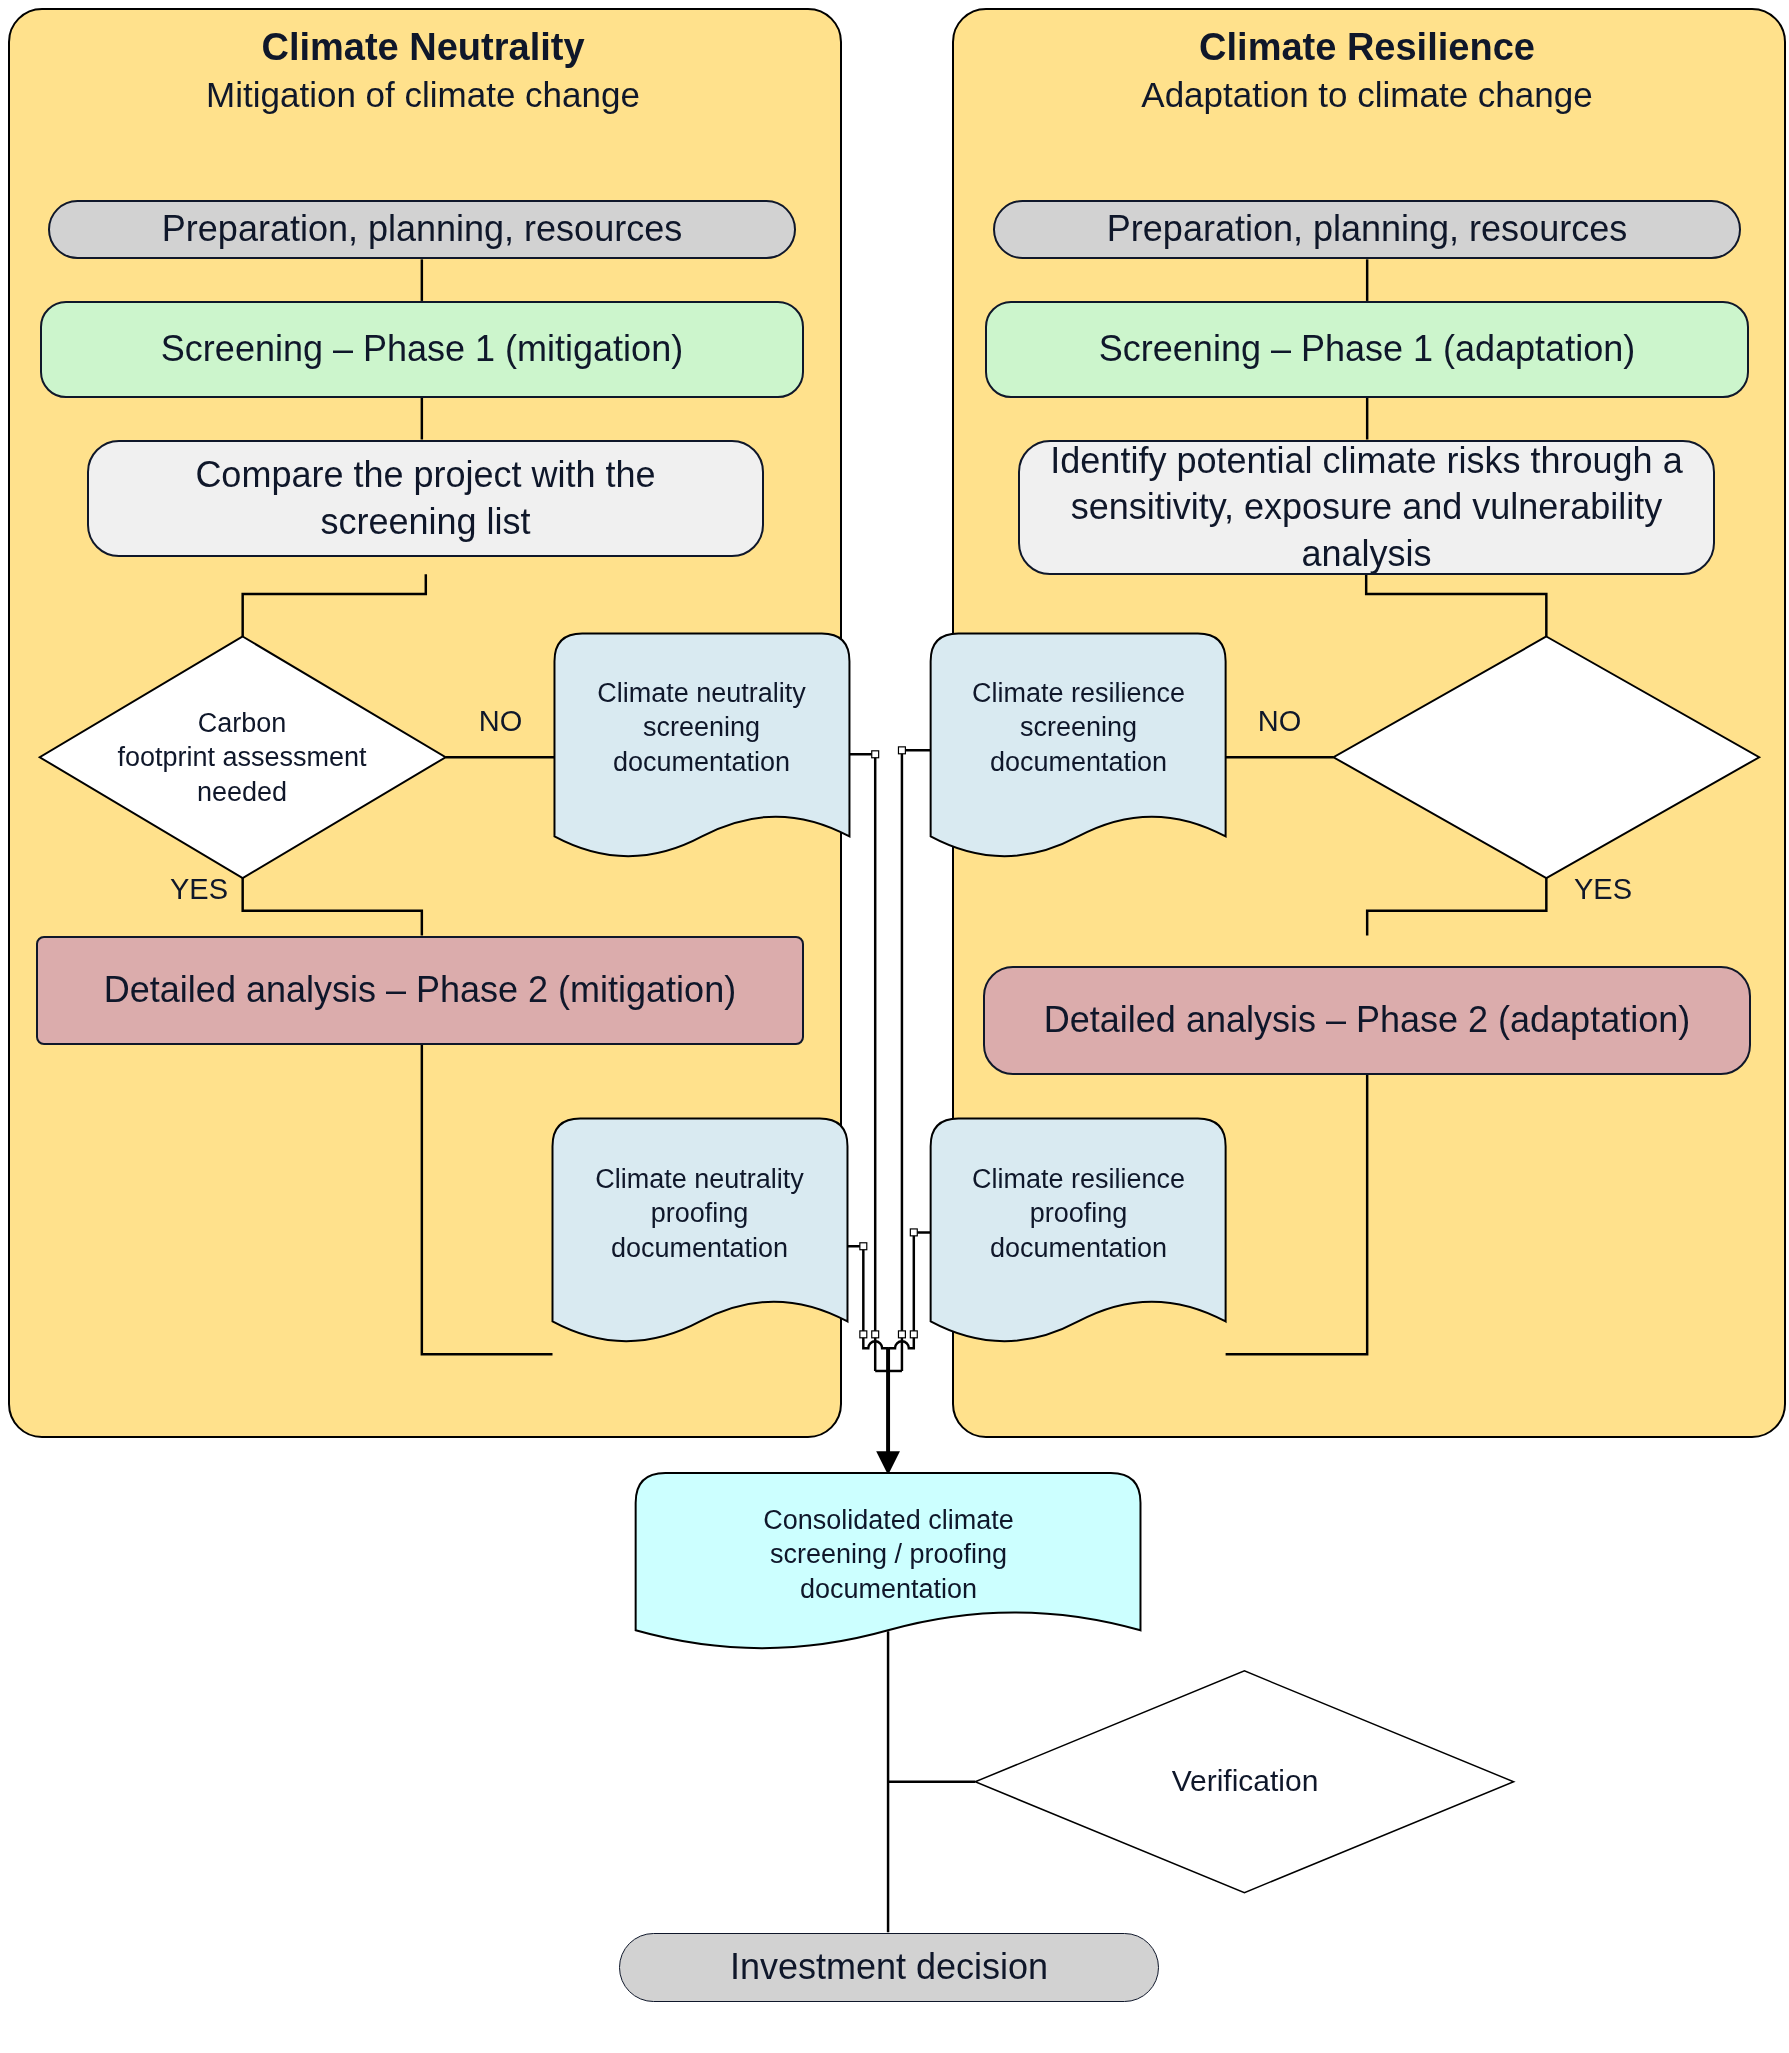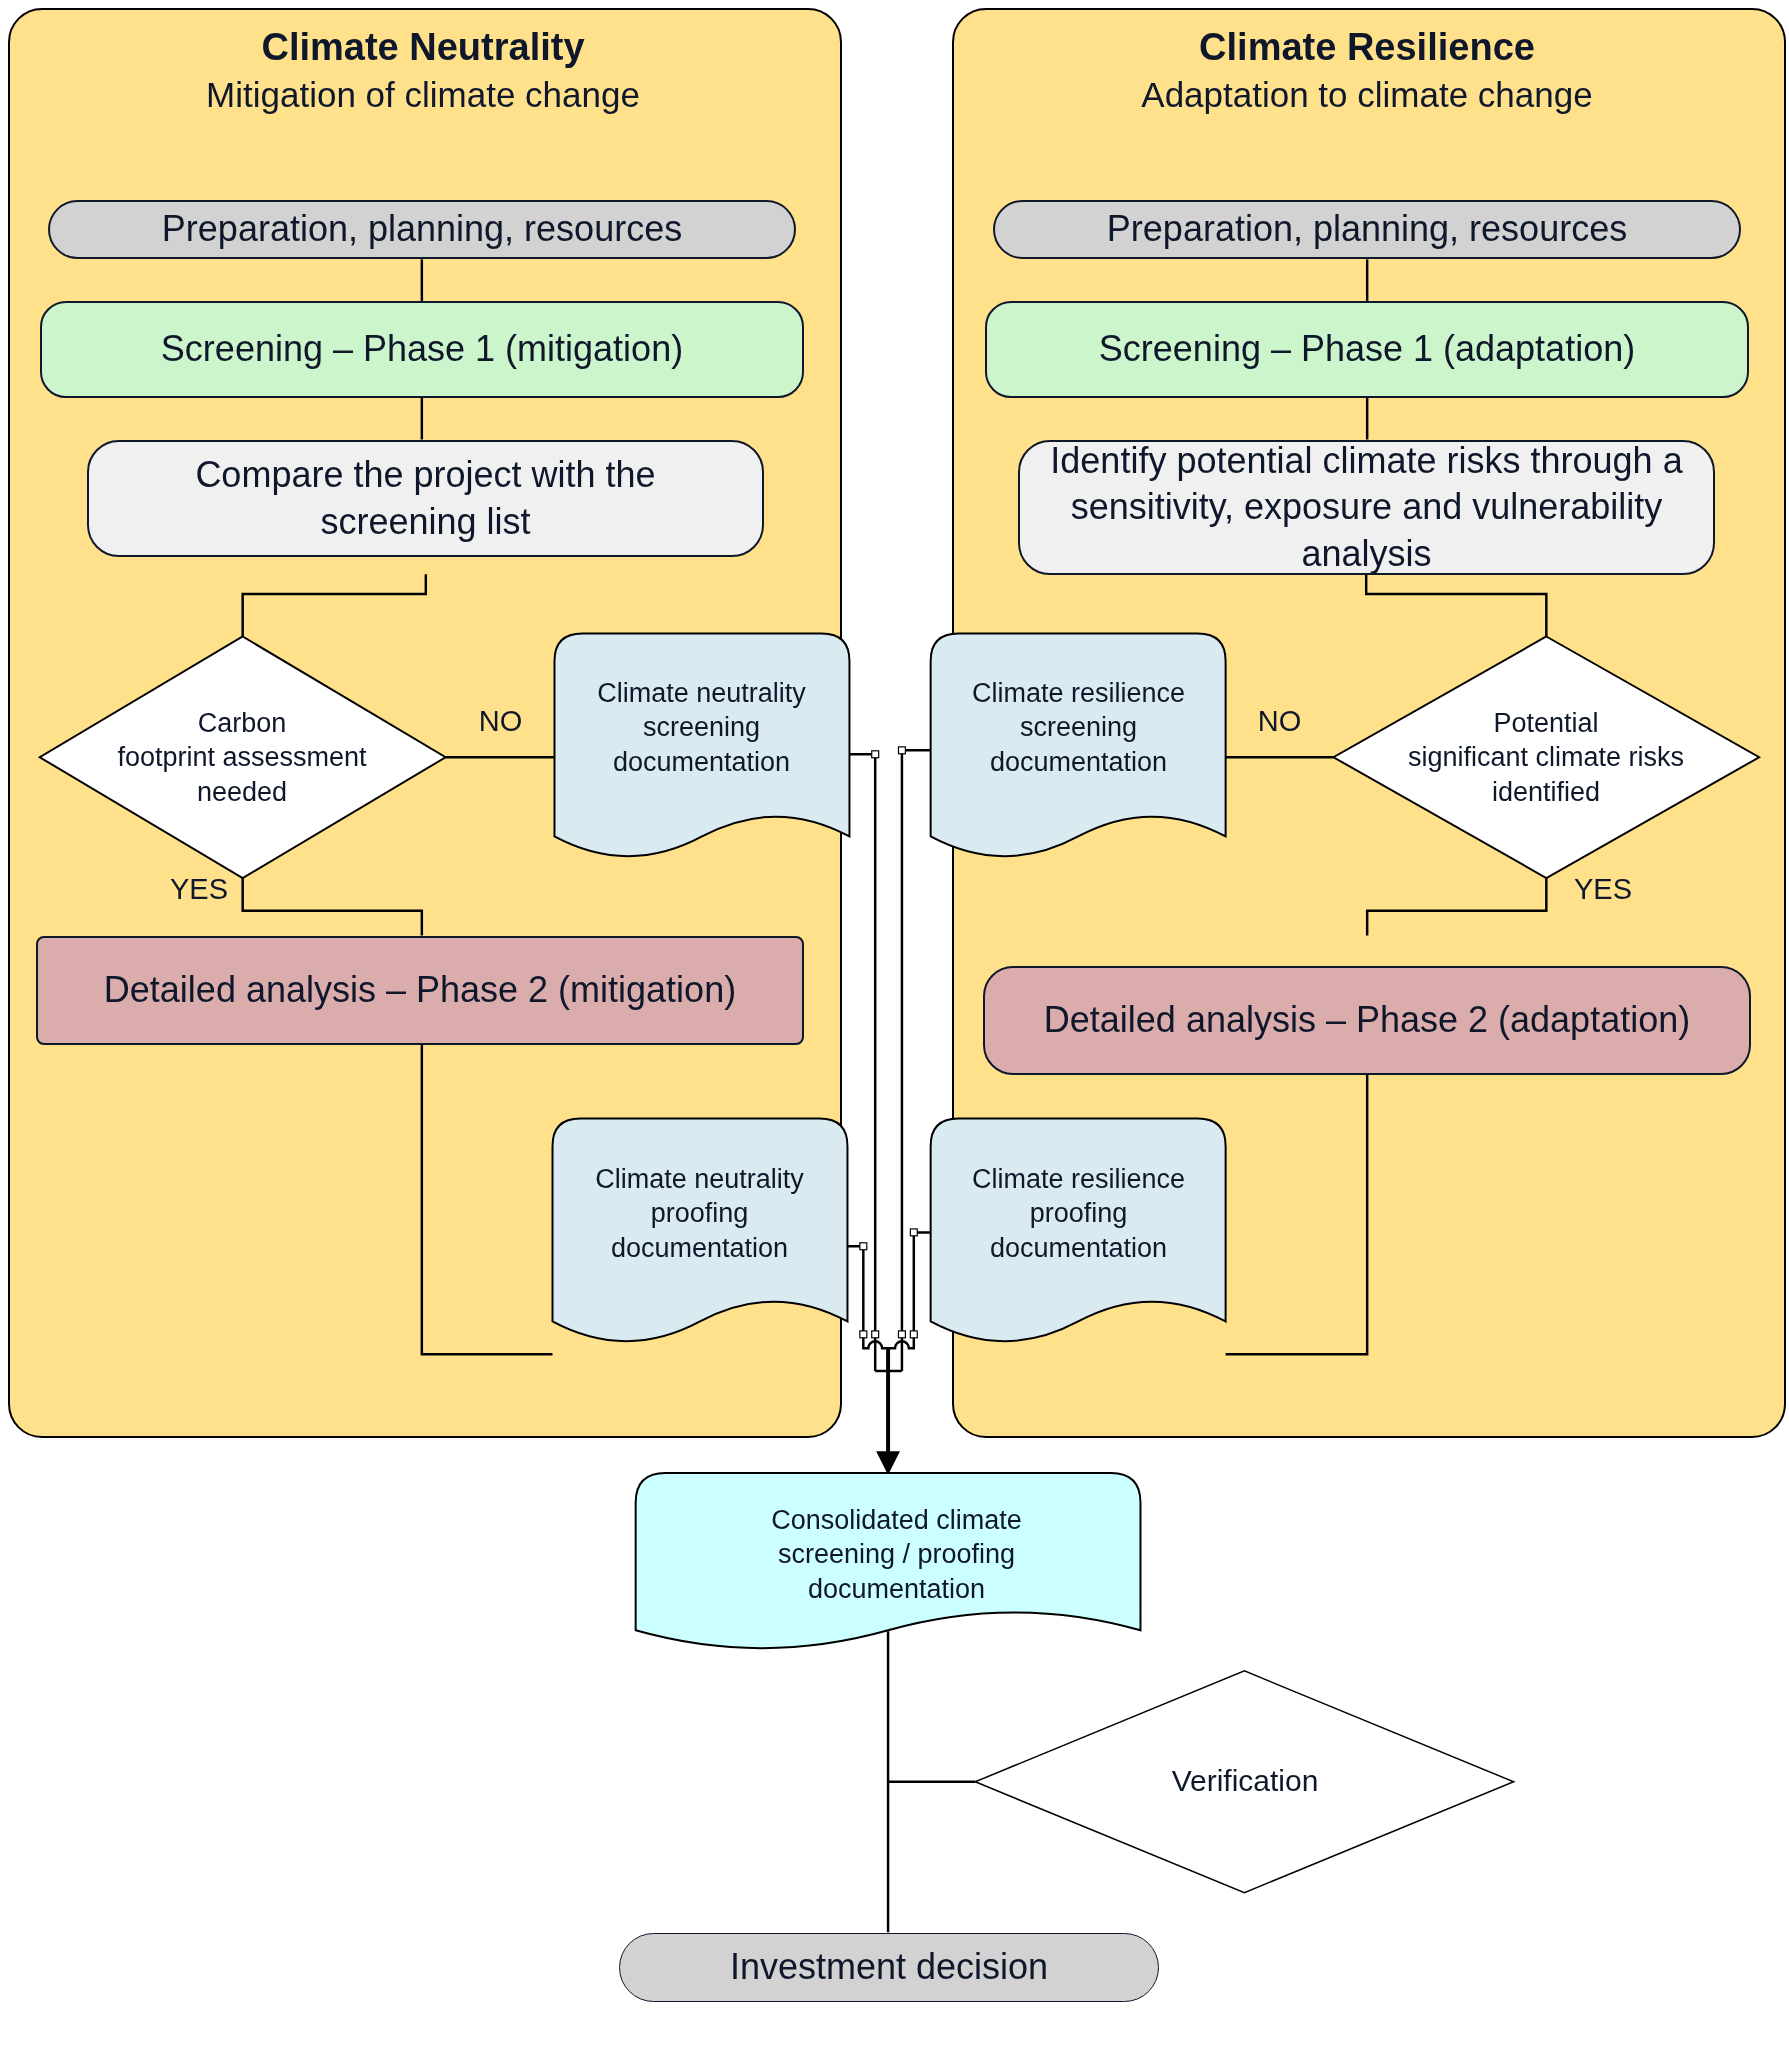--- a/index.html
+++ b/index.html
@@ -91,42 +91,39 @@
   <div class="box pill" style="left: 993px; top: 200px; width: 748px; height: 59px; background: rgb(210, 210, 210);">Preparation, planning, resources</div>
   <div class="box" style="left: 985px; top: 301px; width: 764px; height: 97px; border-radius: 26px; background: rgb(204, 245, 204);">Screening – Phase 1 (adaptation)</div>
   <div class="box" style="left: 1018px; top: 440px; width: 697px; height: 135px; border-radius: 32px; white-space: pre-line; background: rgb(240, 240, 240);">Identify potential climate risks through a
 sensitivity, exposure and vulnerability
 analysis</div>
   <div class="box" style="left: 983px; top: 966px; width: 768px; height: 109px; border-radius: 30px; background: rgb(219, 172, 172);">Detailed analysis – Phase 2 (adaptation)</div>
 
   <div class="label" style="left:59px;top:688px;width:366px;height:139px;">Carbon
 footprint assessment
 needed</div>
-  <div class="label" style="left:1346px;top:688px;width:400px;height:139px;">Potential
-significant climate risks
-identified</div>
 
   <div class="edgelabel" style="left:461px;top:705px;width:79px;text-align:center;">NO</div>
   <div class="edgelabel" style="left:117px;top:873px;width:111px;text-align:right;">YES</div>
   <div class="edgelabel" style="left:1240px;top:705px;width:79px;text-align:center;">NO</div>
   <div class="edgelabel" style="left:1574px;top:873px;width:111px;text-align:left;">YES</div>
 
   <div class="label" style="left:554px;top:653px;width:295px;height:149px;">Climate neutrality
 screening
 documentation</div>
   <div class="label" style="left:931px;top:653px;width:295px;height:149px;">Climate resilience
 screening
 documentation</div>
   <div class="label" style="left:552px;top:1139px;width:295px;height:149px;">Climate neutrality
 proofing
 documentation</div>
   <div class="label" style="left:931px;top:1139px;width:295px;height:149px;">Climate resilience
 proofing
 documentation</div>
-  <div class="label" style="left:636px;top:1490px;width:505px;height:129px;margin-left:8px;">Consolidated climate
+  <div class="label" style="left:636px;top:1490px;width:505px;height:129px;">Consolidated climate
 screening / proofing
 documentation</div>
 
   <div class="label" style="left:1074px;top:1752px;width:342px;height:59px;font-size:30px;">Verification</div>
   <div class="box" style="left: 619px; top: 1933px; width: 540px; height: 69px; border-radius: 35px; border-width: 1.5px; background: rgb(210, 210, 210);">Investment decision</div>
 
 </div>
 
 
 </body></html>

